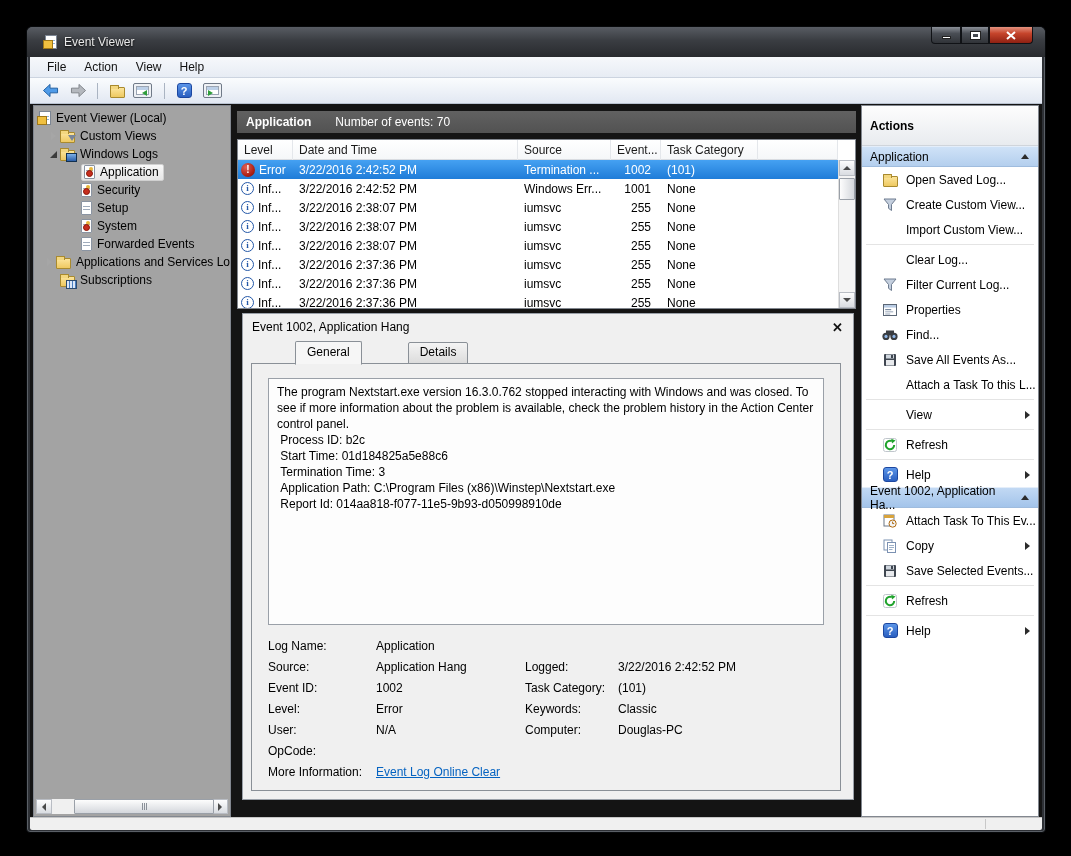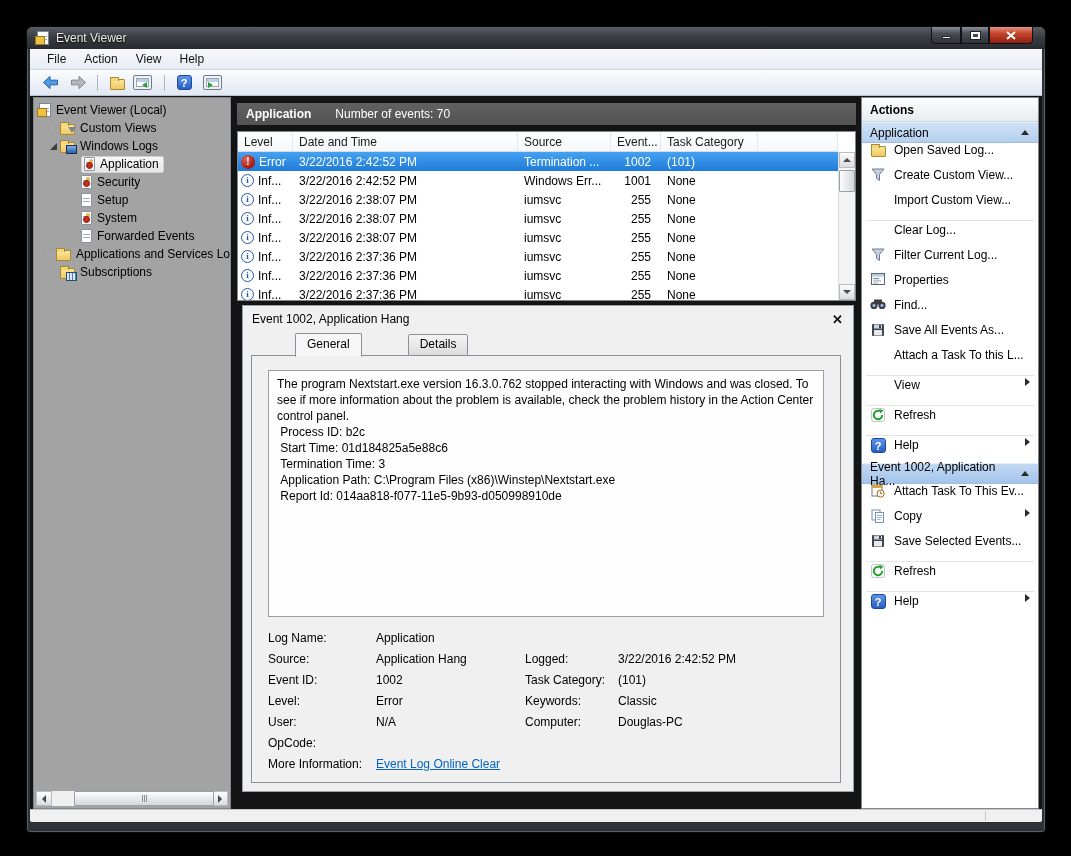--- a/index.html
+++ b/index.html
@@ -1,21 +1,21 @@
 <!DOCTYPE html>
 <html><head>
 <meta charset="utf-8">
 <style>
   html,body{margin:0;padding:0;background:#000;}
   body{width:1071px;height:856px;position:relative;font-family:"Liberation Sans",sans-serif;font-size:12px;color:#000;overflow:hidden;}
   *{box-sizing:border-box;}
 
   
   .window{position:absolute;left:26px;top:26px;width:1020px;height:807px;background:#2e3136;border:1px solid #07090b;border-radius:6px 6px 4px 4px;box-shadow:inset 0 0 0 1px #5a5f66;}
-  .titlebar{height:22px;position:relative;display:flex;align-items:center;padding-left:10px;border-radius:6px 6px 0 0;background:linear-gradient(#585c63,#3a3d42 45%,#282a2e);}
+  .titlebar{height:30px;position:relative;display:flex;align-items:center;padding-left:18px;border-radius:6px 6px 0 0;background:linear-gradient(#585c63,#3a3d42 45%,#282a2e);}
   .titlebar .title{color:#e9e9e9;margin-left:7px;text-shadow:0 1px 2px #000;}
   .winbtns{position:absolute;top:0;right:12px;display:flex;}
   .winbtn{height:17px;border:1px solid #101216;border-top:none;display:flex;align-items:center;justify-content:center;cursor:default;}
   .winbtn.min{width:30px;border-radius:0 0 0 4px;background:linear-gradient(#8a8f97,#4a4e55 40%,#303338);}
   .winbtn.max{width:28px;background:linear-gradient(#8a8f97,#4a4e55 40%,#303338);}
   .winbtn.close{width:44px;border-radius:0 0 4px 0;background:linear-gradient(#e4927f,#c6452c 40%,#8f2012);}
   .glyph-min{width:9px;height:3px;background:#fff;border:1px solid #222;margin-top:4px;}
   .glyph-max{width:9px;height:7px;border:2px solid #fff;outline:1px solid #222;background:transparent;}
 
   .inner{margin:0 3px 3px 3px;height:773px;display:flex;flex-direction:column;border-radius:0 0 2px 2px;overflow:hidden;}
@@ -77,25 +77,25 @@
   .dtab.active{background:#f6f6f6;border-bottom:1px solid #f0f0f0;border-radius:2px 2px 0 0;position:relative;top:1px;}
   .dtab.inactive{background:linear-gradient(#f4f4f4,#dcdcdc);border-radius:2px 2px 0 0;margin-top:2px;padding-top:2px;}
   .dpage{flex:1;border:1px solid #8a9097;margin:-1px 12px 8px 8px;background:#f0f0f0;padding:14px 0 0 16px;overflow:hidden;}
   .descbox{width:556px;height:247px;background:#fdfdfd;border:1px solid #9aa0a8;padding:5px 8px;white-space:pre-wrap;line-height:16px;overflow:hidden;}
   .fields{margin-top:10px;display:grid;grid-template-columns:108px 149px 93px 1fr;grid-auto-rows:21px;align-items:center;}
   .fields .fv{overflow:hidden;white-space:nowrap;}
   a.dlink{color:#0563c1;text-decoration:underline;}
 
   
   .actions{width:178px;background:#fff;border:1px solid #82878f;overflow:hidden;display:flex;flex-direction:column;}
-  .atitle{height:24px;background:linear-gradient(#fdfdfd,#e8ebef);border-bottom:1px solid #d0d5db;font-weight:bold;display:flex;align-items:center;padding-left:8px;flex:none;text-align:right;}
+  .atitle{height:40px;background:linear-gradient(#fdfdfd,#e8ebef);border-bottom:1px solid #d0d5db;font-weight:bold;display:flex;align-items:center;padding-left:8px;flex:none;text-align:right;}
   .asect{height:21px;background:linear-gradient(#cfe2f7,#b4cfee);border-top:1px solid #e4eefa;border-bottom:1px solid #9fbcde;display:flex;align-items:center;justify-content:space-between;padding:0 9px 0 8px;flex:none;}
   .asect.hot{background:linear-gradient(#c2d9f4,#a3c4ea);justify-content:space-between;}
   .tri-up{width:0;height:0;border-left:4px solid transparent;border-right:4px solid transparent;border-bottom:5px solid #2b2b2b;}
-  .aitem{height:25px;display:flex;align-items:flex-start;padding-left:7px;position:relative;flex:none;}
+  .aitem{height:25px;display:flex;align-items:center;padding-left:19px;position:relative;flex:none;}
   .aicon{width:18px;display:flex;align-items:center;justify-content:center;flex:none;}
   .albl{margin-left:7px;white-space:nowrap;overflow:hidden;}
   .aarrow{position:absolute;right:8px;width:0;height:0;border-top:4px solid transparent;border-bottom:4px solid transparent;border-left:5px solid #2b2b2b;}
   .asep{height:1px;background:#e4e4e4;margin:2px 4px;flex:none;}
 
   
   .ic{display:inline-block;flex:none;position:relative;}
   .ic-err{width:14px;height:14px;border-radius:50%;background:radial-gradient(circle at 35% 30%,#e06158,#b02318 60%,#741107);color:#fff;font-weight:bold;font-size:10px;line-height:14px;text-align:center;}
   .ic-inf{width:13px;height:13px;border-radius:50%;background:#fff;border:1px solid #2458a8;color:#2458a8;font-weight:bold;font-size:9px;line-height:11px;text-align:center;font-family:"Liberation Serif",serif;}
   .ic-help{width:15px;height:15px;border-radius:3px;background:linear-gradient(#5b95e8,#2a5fc0);border:1px solid #1c47a0;color:#fff;font-weight:bold;font-size:11px;line-height:14px;text-align:center;}

